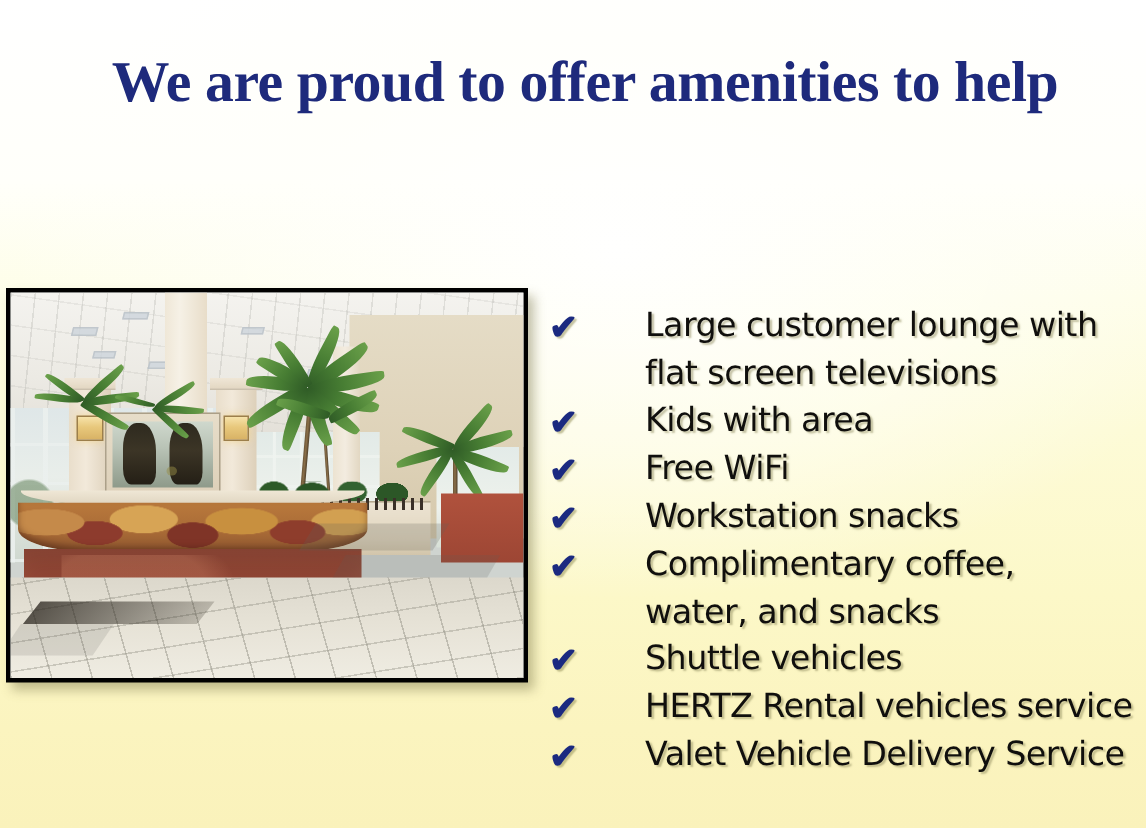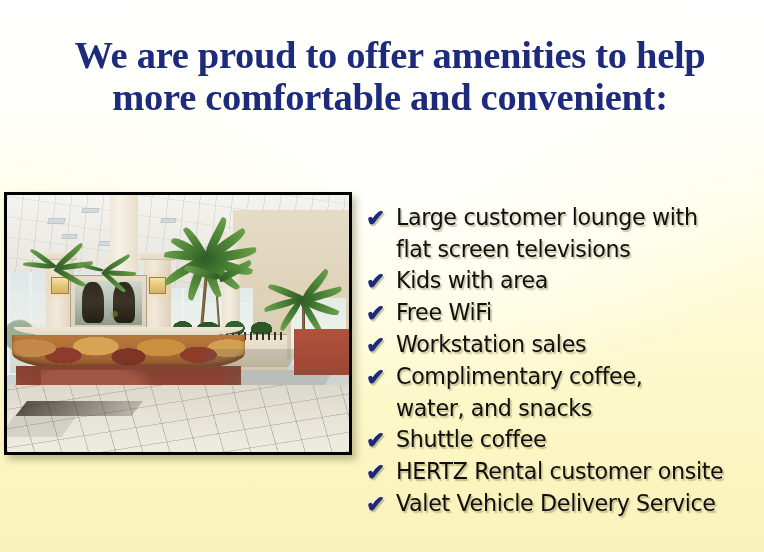--- a/index.html
+++ b/index.html
@@ -271,31 +271,31 @@
   }
   .bullet-text {
     flex:1 1 auto;
     font-family:"DejaVu Sans", sans-serif;
     font-size:22.2px;
     line-height:31.5px;
     color:#100F0D;
     letter-spacing:-0.35px;
     text-shadow:1.6px 1.6px 1.2px rgba(140,136,90,0.5);
     white-space:pre-line;
+    margin-left:34px;
   }
 </style>
 </head>
 <body>
 
 <div id="bg-base"></div>
 <div id="bg-glow"></div>
 
 <div id="headline">
   <span class="hl-line l1">We are proud to offer amenities to help</span>
-  <span class="hl-line l3">more comfortable and convenient:</span>
 </div>
 
 <div id="photo-wrap">
   <div id="photo">
 
     <div class="pl ceiling"></div>
     <div class="pl ceiling-grid"></div>
 
     <div class="pl clight" style="left:12%;top:9%;width:5%;height:2.2%;"></div>
     <div class="pl clight" style="left:22%;top:5%;width:5%;height:2%;"></div>
@@ -410,32 +410,32 @@
   <li class="bullet-row">
     <span class="check">✔</span>
     <span class="bullet-text">Kids with area</span>
   </li>
   <li class="bullet-row">
     <span class="check">✔</span>
     <span class="bullet-text">Free WiFi</span>
   </li>
   <li class="bullet-row">
     <span class="check">✔</span>
-    <span class="bullet-text">Workstation sales</span>
+    <span class="bullet-text">Workstation snacks</span>
   </li>
   <li class="bullet-row">
     <span class="check">✔</span>
     <span class="bullet-text">Complimentary coffee,
 water, and snacks</span>
   </li>
   <li class="bullet-row">
     <span class="check">✔</span>
-    <span class="bullet-text">Shuttle coffee</span>
-  </li>
-  <li class="bullet-row">
-    <span class="check">✔</span>
-    <span class="bullet-text">HERTZ Rental customer onsite</span>
+    <span class="bullet-text">Shuttle vehicles</span>
+  </li>
+  <li class="bullet-row">
+    <span class="check">✔</span>
+    <span class="bullet-text">HERTZ Rental vehicles service</span>
   </li>
   <li class="bullet-row">
     <span class="check">✔</span>
     <span class="bullet-text">Valet Vehicle Delivery Service</span>
   </li>
 </ul>
 
 </body></html>

